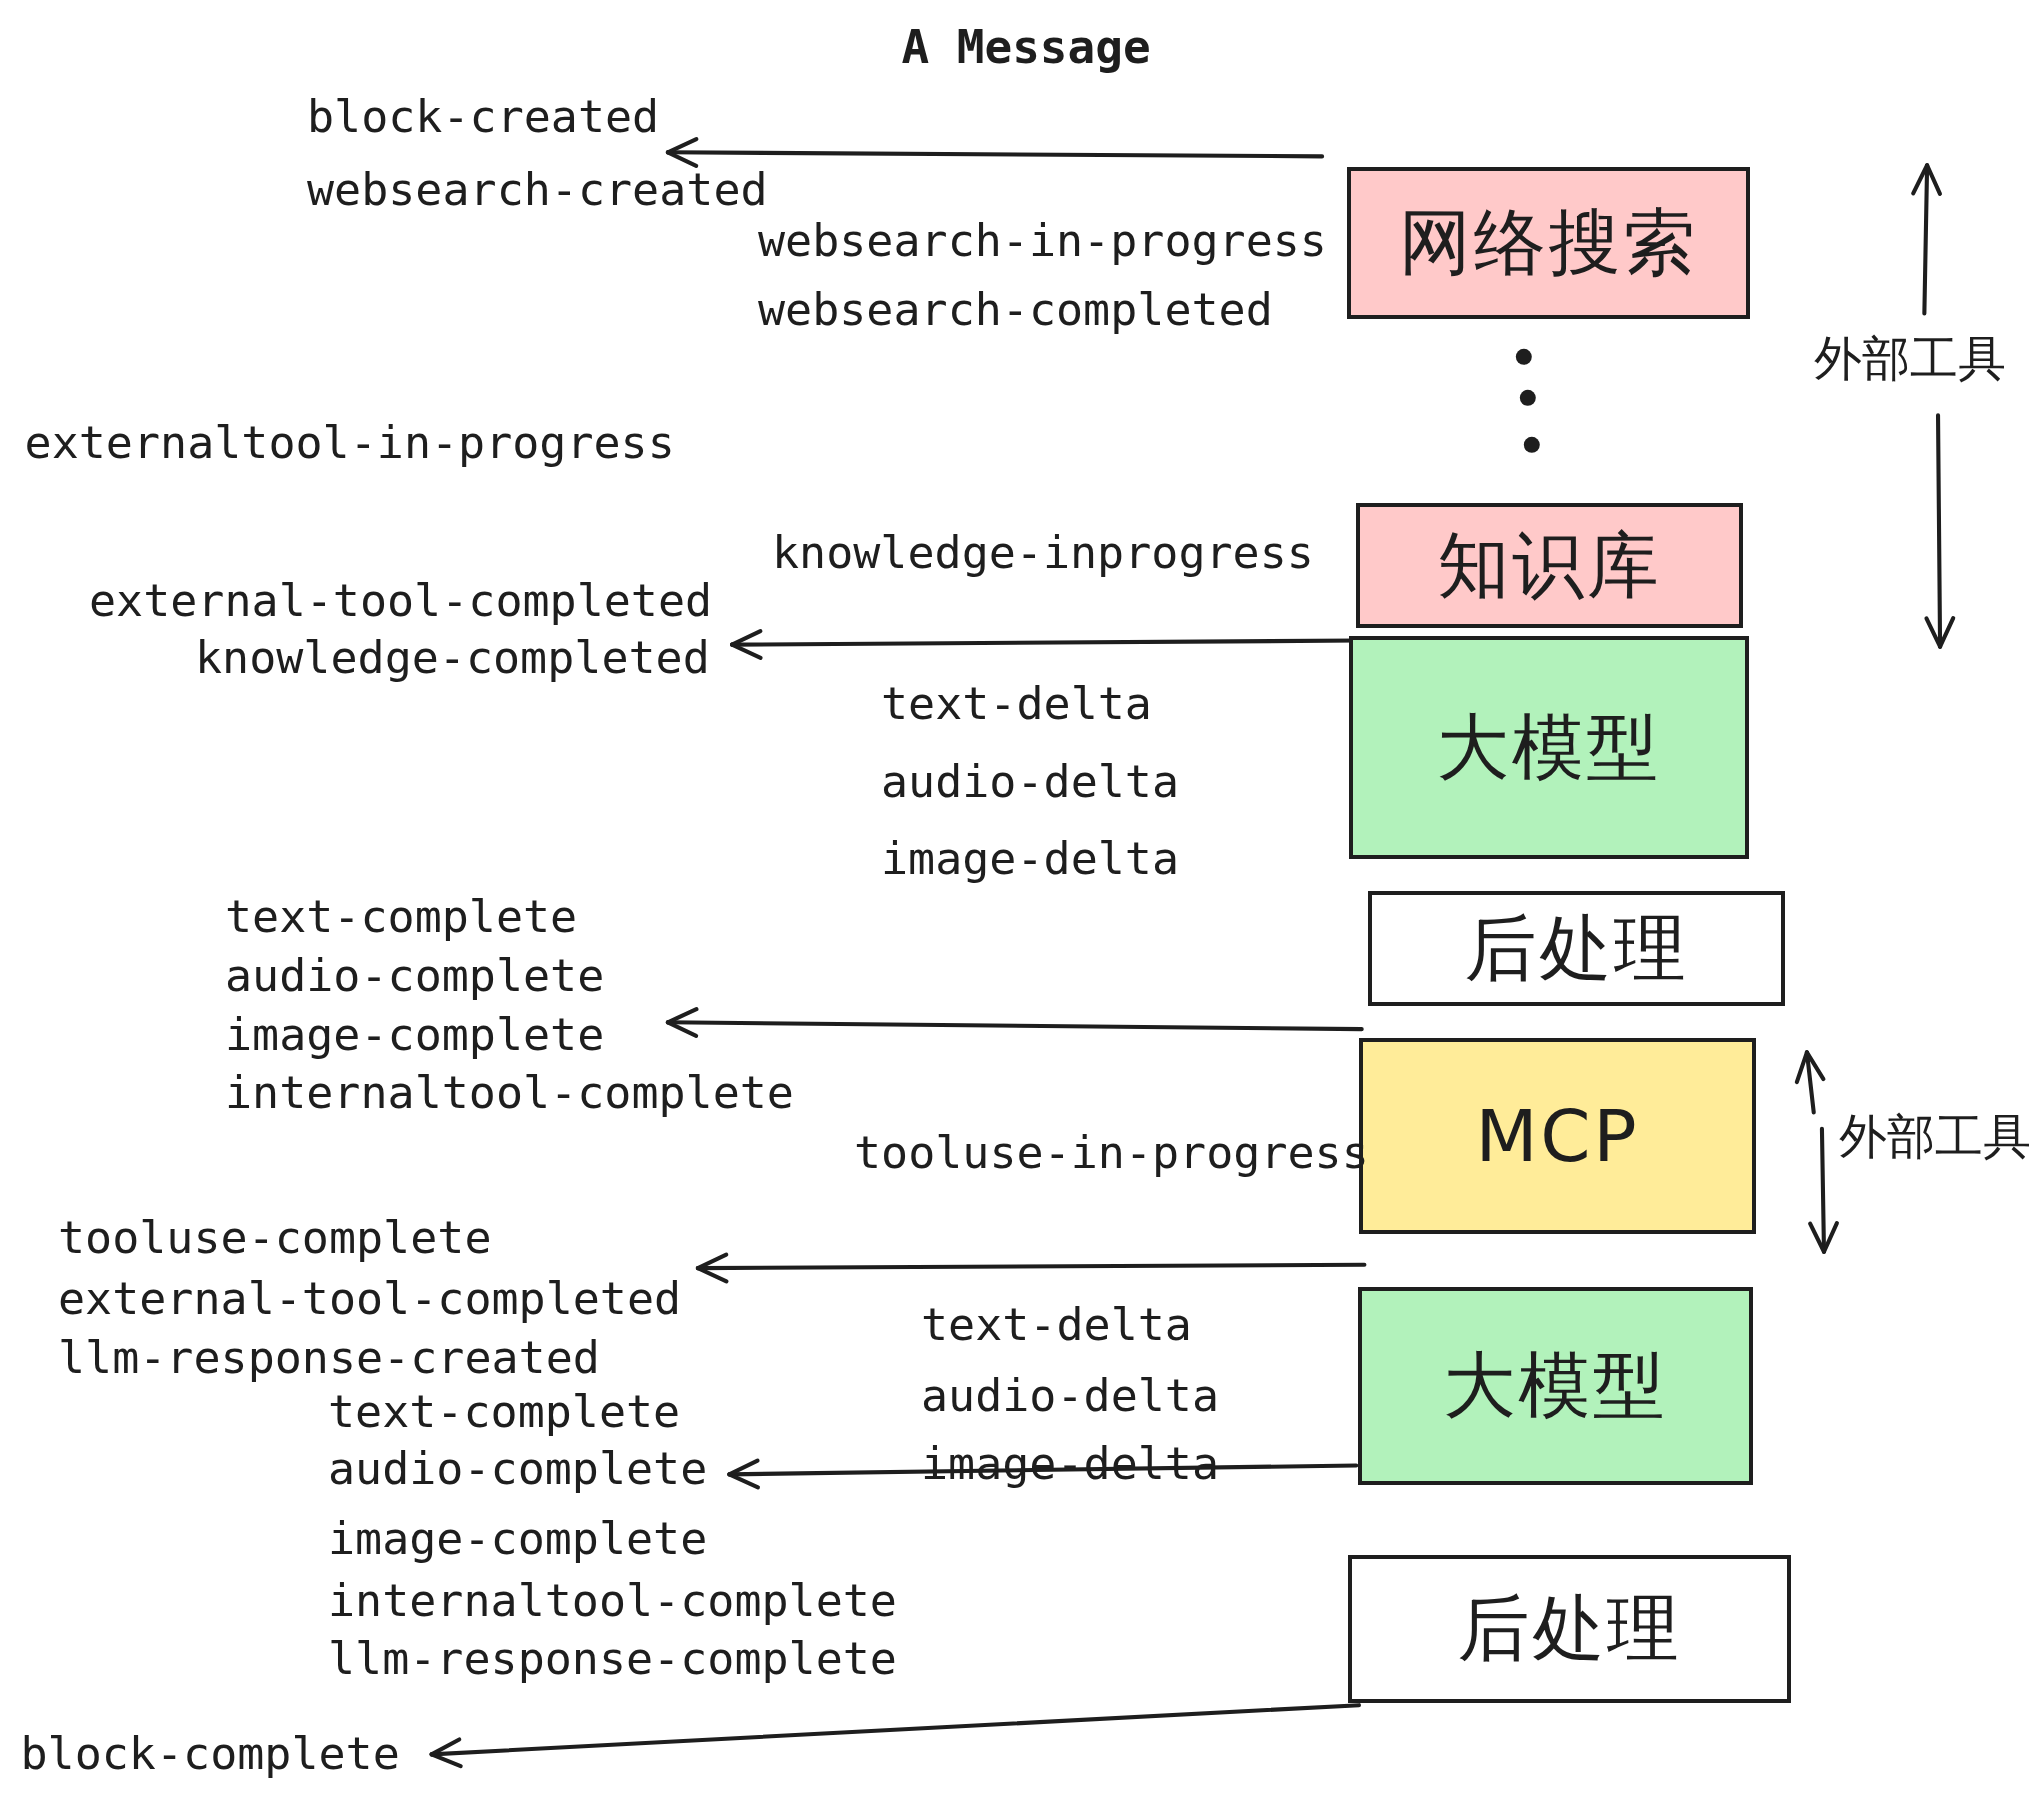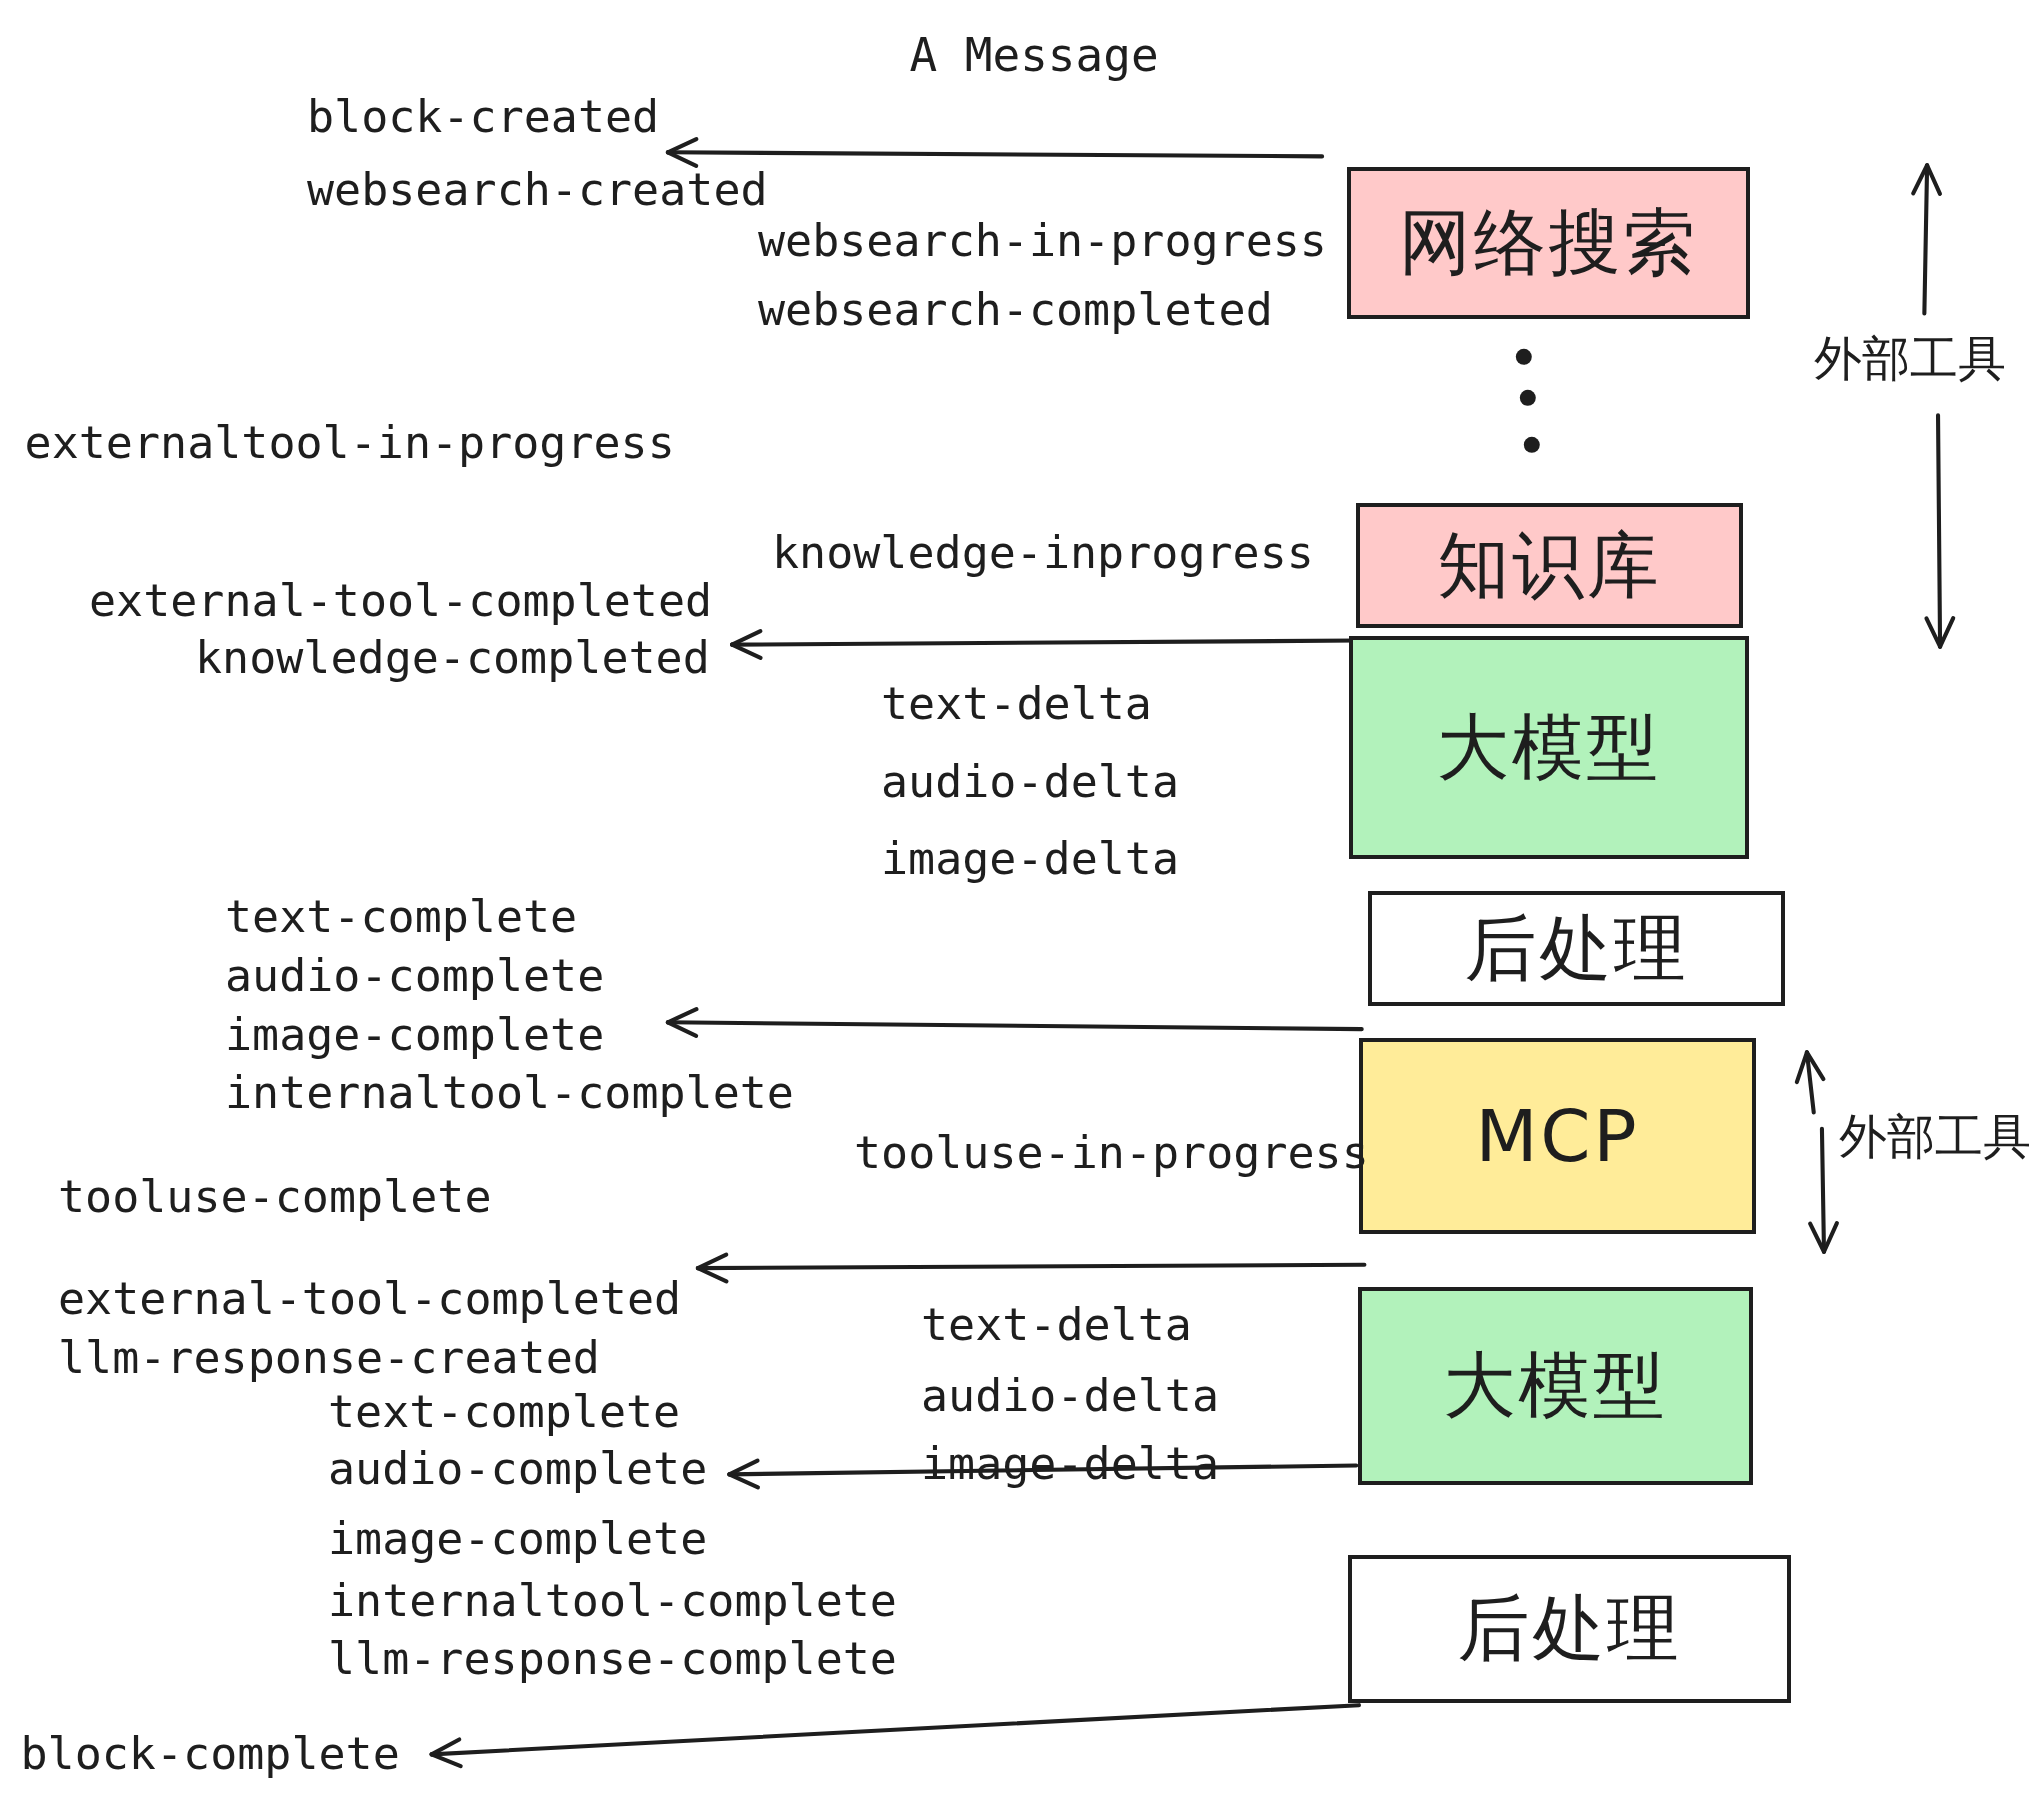--- a/index.html
+++ b/index.html
@@ -6,21 +6,21 @@
   html,body { margin:0; padding:0; background:#ffffff; }
   #canvas {
     position:relative; width:2035px; height:1796px;
     background:#ffffff; overflow:hidden;
     font-family:"DejaVu Sans Mono", monospace; color:var(--stroke);
   }
   #arrow-layer { position:absolute; left:0; top:0; width:2035px; height:1796px; }
   #arrow-layer line { stroke:var(--stroke); stroke-width:6; stroke-linecap:round; }
   #title {
     position:absolute; top:12.3px; left:1018px; transform:translateX(-50%);
-    font-size:46px; font-weight:400; margin:16px; white-space:nowrap;
+    font-size:46px; font-weight:700; margin:8px; white-space:nowrap;
   }
   .box {
     position:absolute; box-sizing:border-box;
     border:4.1px solid var(--stroke);
     display:flex; align-items:center; justify-content:center;
   }
   .box-label {
     font-family:"DejaVu Sans", sans-serif;
     font-size:72px; letter-spacing:2.7px; white-space:nowrap;
   }
@@ -128,21 +128,21 @@
       <div class="event" style="left: 89px; top: 600px;">external-tool-completed</div>
       <div class="event" style="left: 195px; top: 657px;">knowledge-completed</div>
       <div class="event" style="left: 881px; top: 703px;">text-delta</div>
       <div class="event" style="left: 881px; top: 781px;">audio-delta</div>
       <div class="event" style="left: 881px; top: 858px;">image-delta</div>
       <div class="event" style="left: 225px; top: 916px;">text-complete</div>
       <div class="event" style="left: 225px; top: 975px;">audio-complete</div>
       <div class="event" style="left: 225px; top: 1034px;">image-complete</div>
       <div class="event" style="left: 225px; top: 1092px;">internaltool-complete</div>
       <div class="event" style="left: 842px; top: 1152px; margin-left: 12px;">tooluse-in-progress</div>
-      <div class="event" style="left: 58px; top: 1196px;">tooluse-complete</div>
+      <div class="event" style="left: 58px; top: 1237px;">tooluse-complete</div>
       <div class="event" style="left: 58px; top: 1298px;">external-tool-completed</div>
       <div class="event" style="left: 58px; top: 1357px;">llm-response-created</div>
       <div class="event" style="left: 921px; top: 1324px;">text-delta</div>
       <div class="event" style="left: 921px; top: 1395px;">audio-delta</div>
       <div class="event" style="left: 921px; top: 1463px;">image-delta</div>
       <div class="event" style="left: 328px; top: 1411px;">text-complete</div>
       <div class="event" style="left: 328px; top: 1468px;">audio-complete</div>
       <div class="event" style="left: 328px; top: 1538px;">image-complete</div>
       <div class="event" style="left: 328px; top: 1600px;">internaltool-complete</div>
       <div class="event" style="left: 328px; top: 1658px;">llm-response-complete</div>

